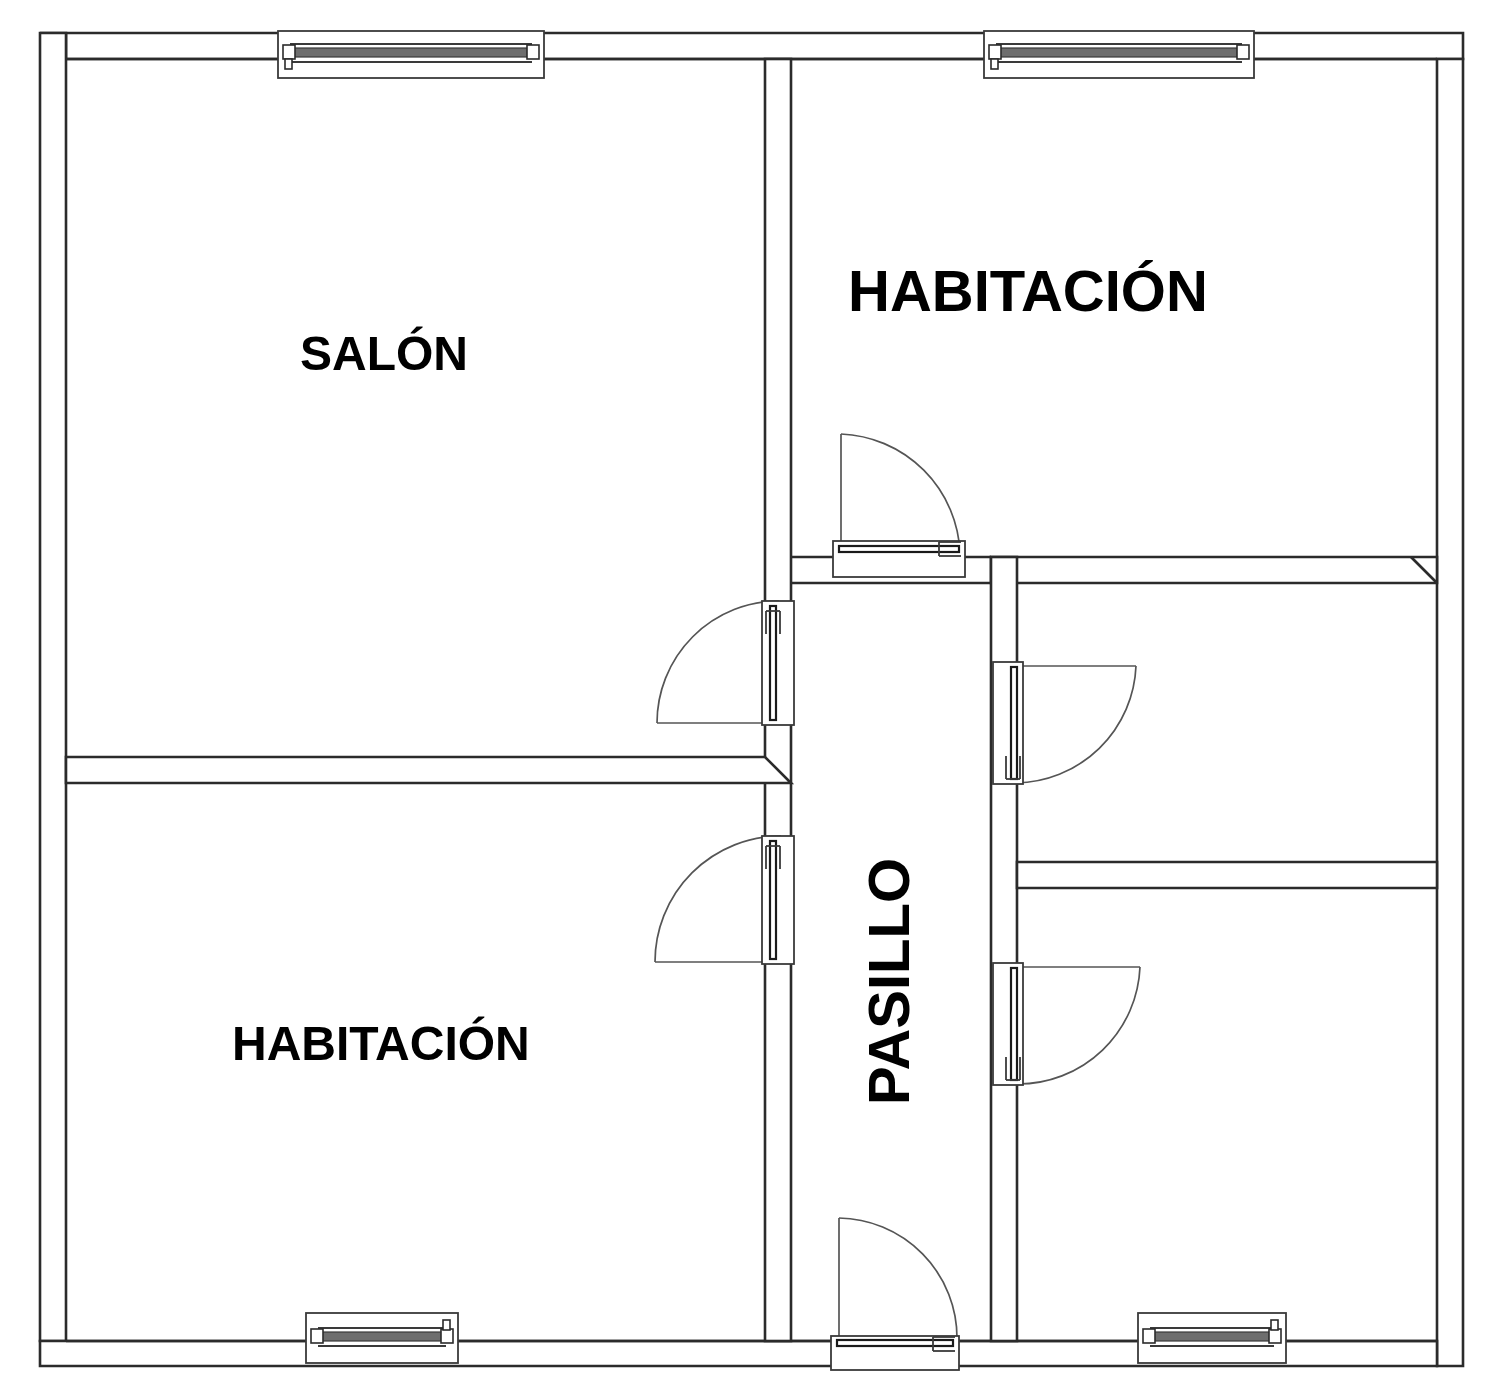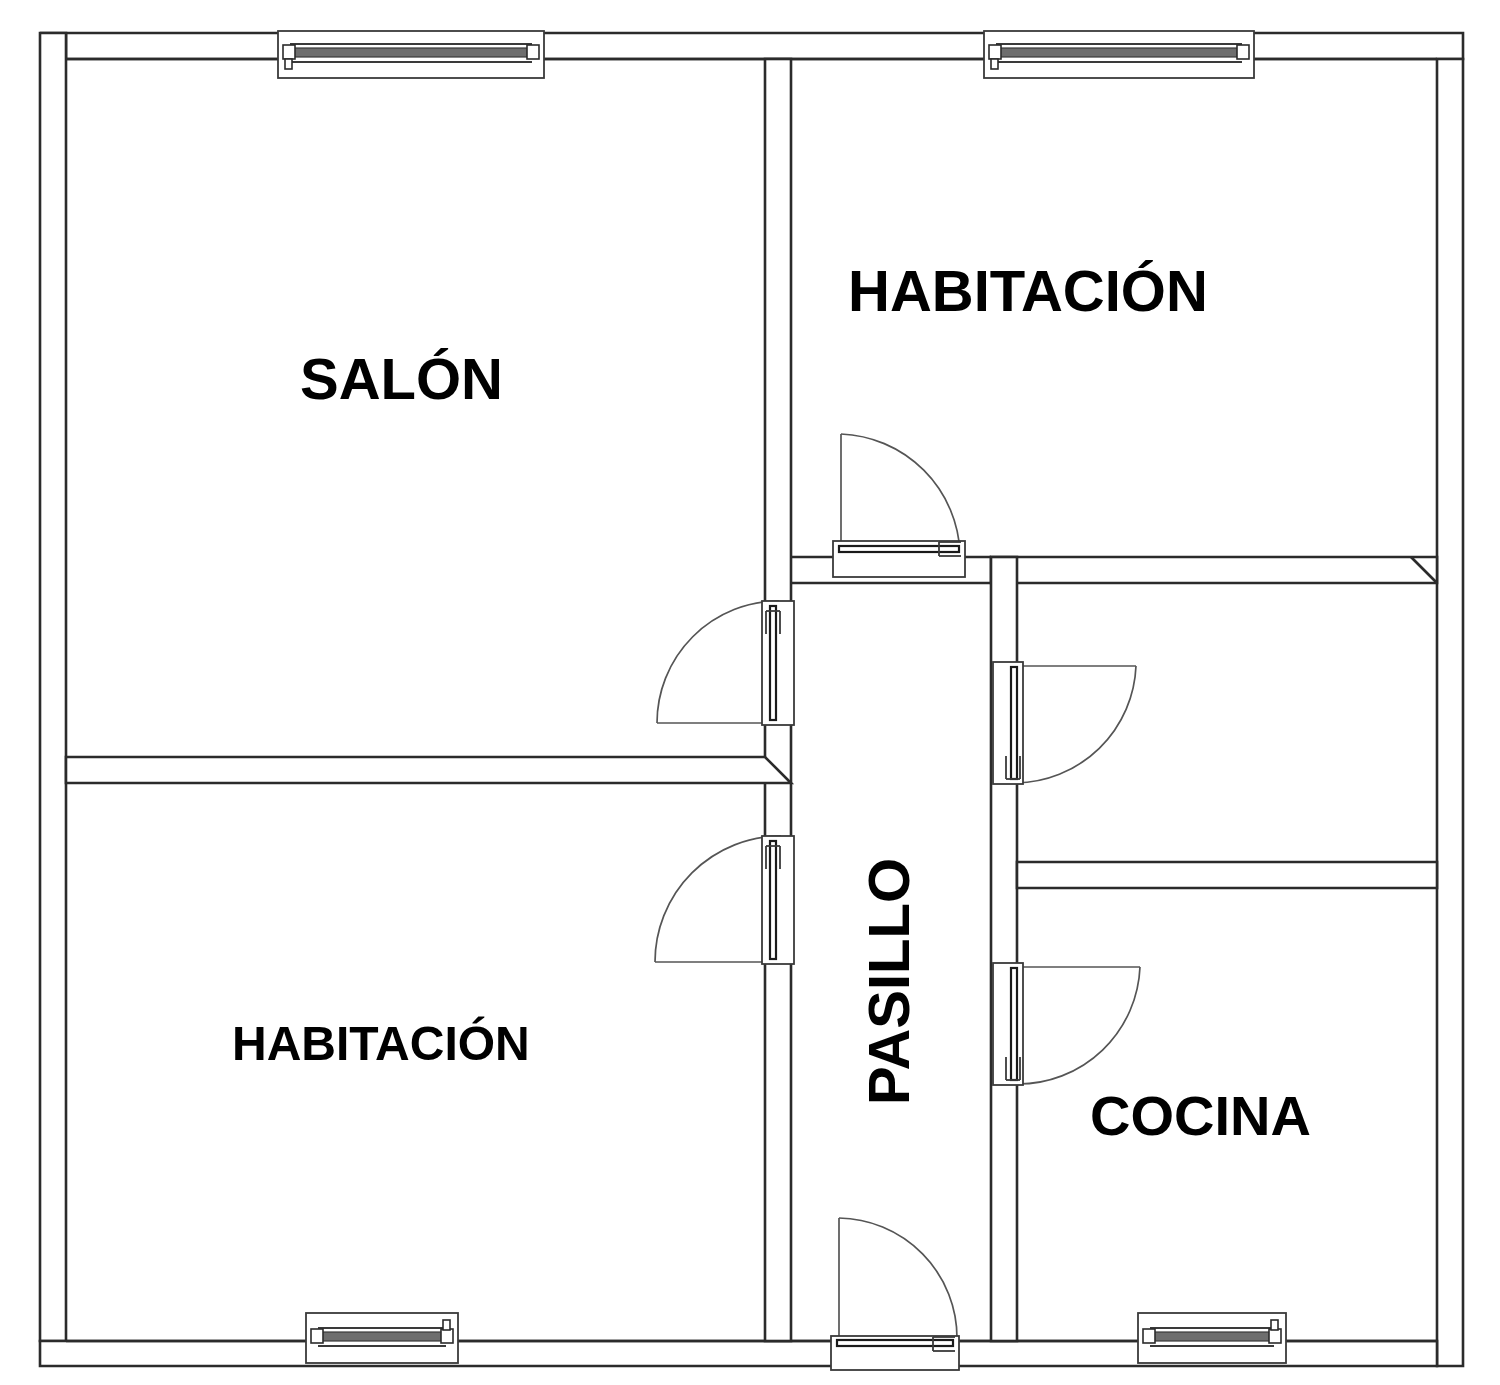--- a/index.html
+++ b/index.html
@@ -190,24 +190,23 @@
       <rect class="frame" x="831" y="1336" width="128" height="34"></rect>
       <rect class="leaf" x="837" y="1340" width="116" height="6"></rect>
       <line class="thin" x1="933" y1="1337" x2="955" y2="1337"></line>
       <line class="thin" x1="933" y1="1351" x2="955" y2="1351"></line>
       <line class="thin" x1="933" y1="1337" x2="933" y2="1344"></line>
       <line class="thin" x1="933" y1="1344" x2="933" y2="1351"></line>
     </g>
 
   </svg>
 
-  <div class="room-label" style="left:300px; top:350px; font-size:58px;">SALÓN</div>
+  <div class="room-label" style="left:300px; top:330px; font-size:48px;">SALÓN</div>
 
   <div class="room-label" style="left:848px; top:262px; font-size:58px;">HABITACIÓN</div>
 
   <div class="room-label" style="left:232px; top:1020px; font-size:48px;">HABITACIÓN</div>
 
   <div class="room-label rot-label" style="left:860px; top:1105px; font-size:58px; transform:rotate(-90deg);">PASILLO</div>
 
 
-  <div class="room-label" style="left:1090px; top:1088px; font-size:56px;">COCINA</div>
 
 </div>
 
 </body></html>

